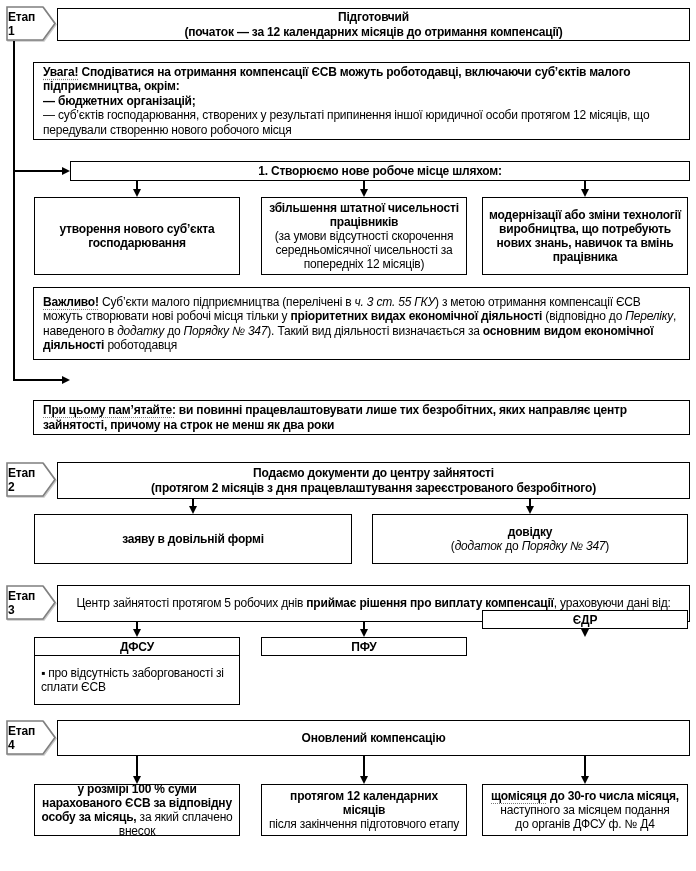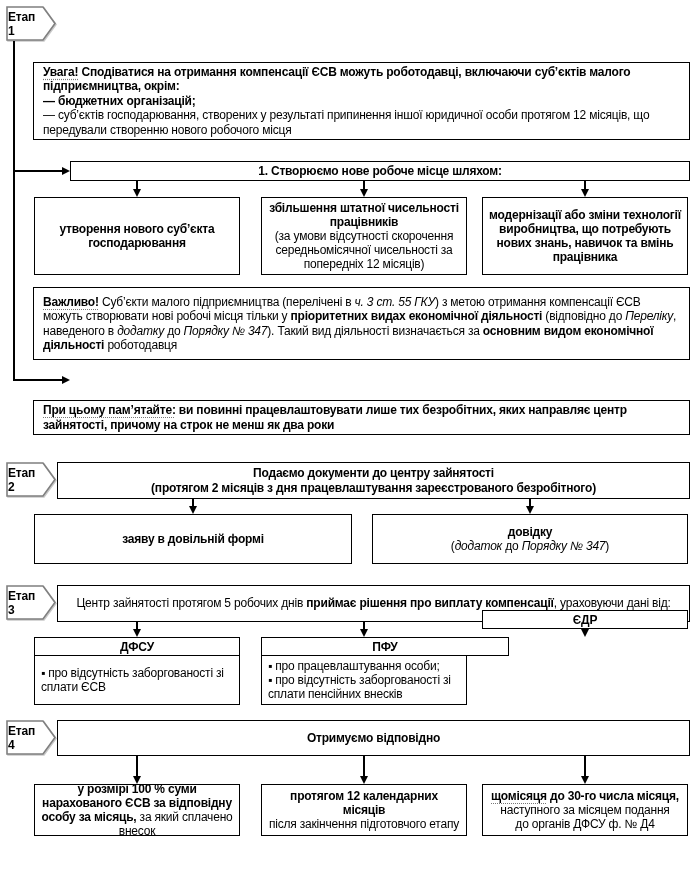--- a/index.html
+++ b/index.html
@@ -29,20 +29,24 @@
 </head>
 <body>
 
 <div class="page">
 
   <div class="flag" style="left:6px;top:6px;width:50px;height:35px">
     <svg viewBox="0 0 50 35" preserveAspectRatio="none">
       <polygon points="1,1 37,1 49,17.5 37,34 1,34" fill="#ffffff" stroke="#7f7f7f" stroke-width="1.6"></polygon>
     </svg>
     <span>Етап 1</span>
+  </div>
+  <div class="bx hdr" style="left:57px;top:8px;width:633px;height:33px">
+    <div class="b">Підготовчий</div>
+    <div class="b">(початок — за 12 календарних місяців до отримання компенсації)</div>
   </div>
 
   <div class="bx note" style="left:33px;top:62px;width:657px;height:78px">
       <div><span class="b du">Увага!</span><span class="b"> Сподіватися на отримання компенсації ЄСВ можуть роботодавці, включаючи суб’єктів малого підприємництва, окрім:</span><br><span class="b">— бюджетних організацій;</span><br><span>— суб’єктів господарювання, створених у результаті припинення іншої юридичної особи протягом 12 місяців, що передували створенню нового робочого місця</span></div>
     </div>
 
   <div class="vline" style="left:13px;top:41px;height:340px"></div>
   <div class="ar" style="left:14px;top:170px;width:48px"></div>
   <div class="ar" style="left:14px;top:379px;width:48px"></div>
 
@@ -104,42 +108,39 @@
       <div><span>Центр зайнятості протягом 5 робочих днів </span><span class="b">приймає рішення про виплату компенсації</span><span>, ураховуючи дані від:</span></div>
     </div>
 
   <div class="ad" style="left:136px;top:622px;height:7px"></div>
   <div class="ad" style="left:363px;top:622px;height:7px"></div>
   <div class="ad" style="left:584px;top:622px;height:7px"></div>
 
   <div class="bx" style="left:34px;top:637px;width:206px;height:19px">
     <div class="b">ДФСУ</div>
   </div>
-  <div class="bx" style="left:261px;top:637px;width:248px;height:19px">
+  <div class="bx" style="left:261px;top:637px;width:206px;height:19px">
     <div class="b">ПФУ</div>
   </div>
   <div class="bx" style="left:482px;top:610px;width:206px;height:19px">
     <div class="b">ЄДР</div>
   </div>
 
   <div class="bx lft" style="left:34px;top:654.5px;width:206px;height:50px">
       <div><span>▪ про відсутність заборгованості зі сплати ЄСВ</span></div>
     </div>
-  <div class="bx lft" style="left:261px;top:654.5px;width:206px;height:50px">
-      <div><span>▪ про працевлаштування особи;</span><br><span>▪ про відсутність заборгованості зі сплати пенсійних внесків</span></div>
-    </div>
 
   <div class="flag" style="left:6px;top:720px;width:50px;height:35px">
     <svg viewBox="0 0 50 35" preserveAspectRatio="none">
       <polygon points="1,1 37,1 49,17.5 37,34 1,34" fill="#ffffff" stroke="#7f7f7f" stroke-width="1.6"></polygon>
     </svg>
     <span>Етап 4</span>
   </div>
   <div class="bx hdr" style="left:57px;top:720px;width:633px;height:36px">
-    <div class="b">Отримуємо відповідно</div>
+    <div class="b">Оновлений компенсацію</div>
   </div>
 
   <div class="ad" style="left:136px;top:756px;height:20px"></div>
   <div class="ad" style="left:363px;top:756px;height:20px"></div>
   <div class="ad" style="left:584px;top:756px;height:20px"></div>
 
   <div class="bx" style="left:34px;top:784px;width:206px;height:52px">
       <div><span class="b">у розмірі 100 % суми нарахованого ЄСВ за відповідну особу за місяць,</span><span> за який сплачено внесок</span></div>
     </div>
   <div class="bx" style="left:261px;top:784px;width:206px;height:52px">

